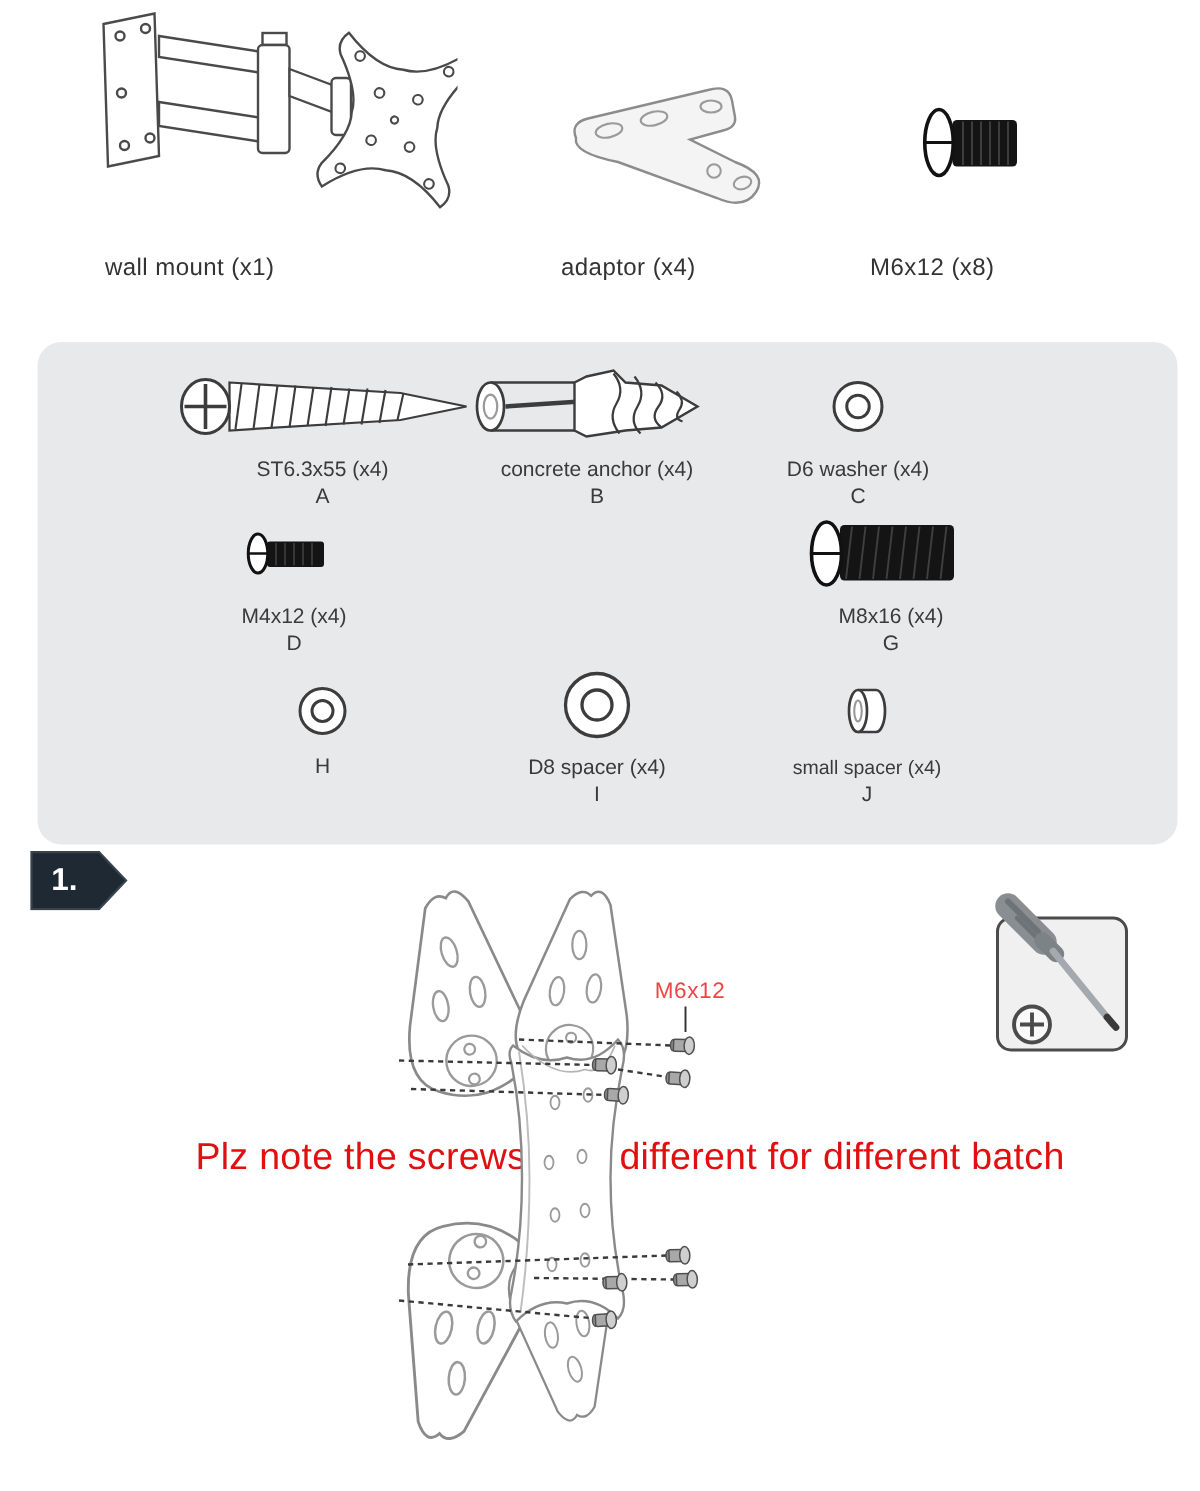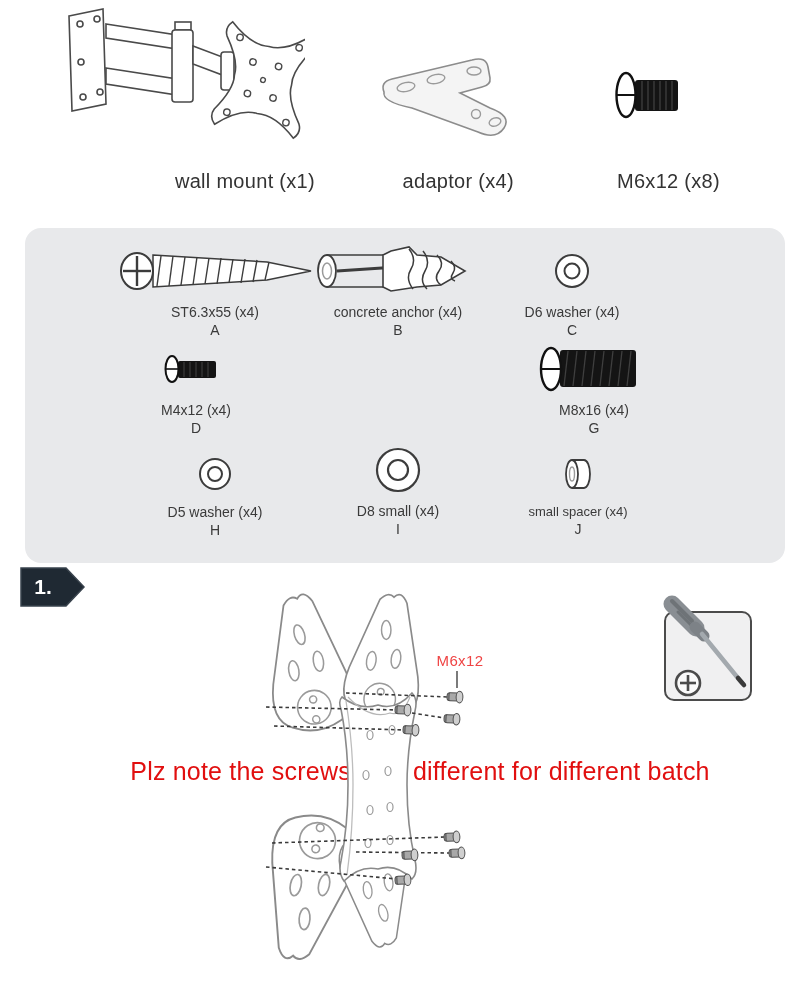--- a/index.html
+++ b/index.html
@@ -2,21 +2,21 @@
 <html><head>
 <meta charset="utf-8">
 <style>
   html,body{margin:0;padding:0;background:#fff;}
   .page{
     position:relative;width:800px;height:994px;background:#fff;overflow:hidden;
     font-family:"Liberation Sans", sans-serif;color:#2f2f2f;
   }
   .abs{position:absolute;}
   .part-label{
-    position:absolute;top:170px;font-size:20px;color:#333;text-align:right;
+    position:absolute;top:170px;font-size:16px;color:#333;text-align:left;
     letter-spacing:.3px;
   }
   .kit-box{
     position:absolute;left:25px;top:228px;width:760px;height:335px;
     background:#e8e9eb;border-radius:16px;
   }
   .cell{position:absolute;text-align:center;}
   .cell-icon{display:flex;align-items:center;justify-content:center;height:58px;}
   .cell-icon.short{height:52px;}
   .cell-label{font-size:14px;color:#3a3a3a;margin-top:4px;white-space:nowrap;}
@@ -214,32 +214,31 @@
       <div class="cell-letter">G</div>
     </div>
 
     <div class="cell" style="left:90px;top:220px;width:200px;">
       <div class="cell-icon short">
         <svg width="44" height="44" viewBox="0 0 44 44">
           <circle cx="22" cy="22" r="15" class="ol" stroke-width="2"></circle>
           <circle cx="22" cy="22" r="7" class="ol" stroke-width="2"></circle>
         </svg>
       </div>
-      <div class="cell-label">D5 washer (x4)</div>
       <div class="cell-letter">H</div>
     </div>
 
     <div class="cell" style="left:273px;top:213px;width:200px;">
       <div class="cell-icon">
         <svg width="56" height="56" viewBox="0 0 56 56">
           <circle cx="28" cy="28" r="21" class="ol" stroke-width="2.2"></circle>
           <circle cx="28" cy="28" r="10" class="ol" stroke-width="2.2"></circle>
         </svg>
       </div>
-      <div class="cell-label">D8 small (x4)</div>
+      <div class="cell-label">D8 spacer (x4)</div>
       <div class="cell-letter">I</div>
     </div>
 
     <div class="cell" style="left:453px;top:220px;width:200px;">
       <div class="cell-icon short">
         <svg width="36" height="46" viewBox="0 0 36 46">
           <path d="M12,9 L24,9 A6,14 0 0 1 24,37 L12,37" fill="#fff" stroke="#3c3c3c" stroke-width="1.8"></path>
           <ellipse cx="12" cy="23" rx="6" ry="14" class="ol" stroke-width="1.8"></ellipse>
           <ellipse cx="12" cy="23" rx="2.5" ry="7" class="thin" stroke-width="1.4"></ellipse>
         </svg>

